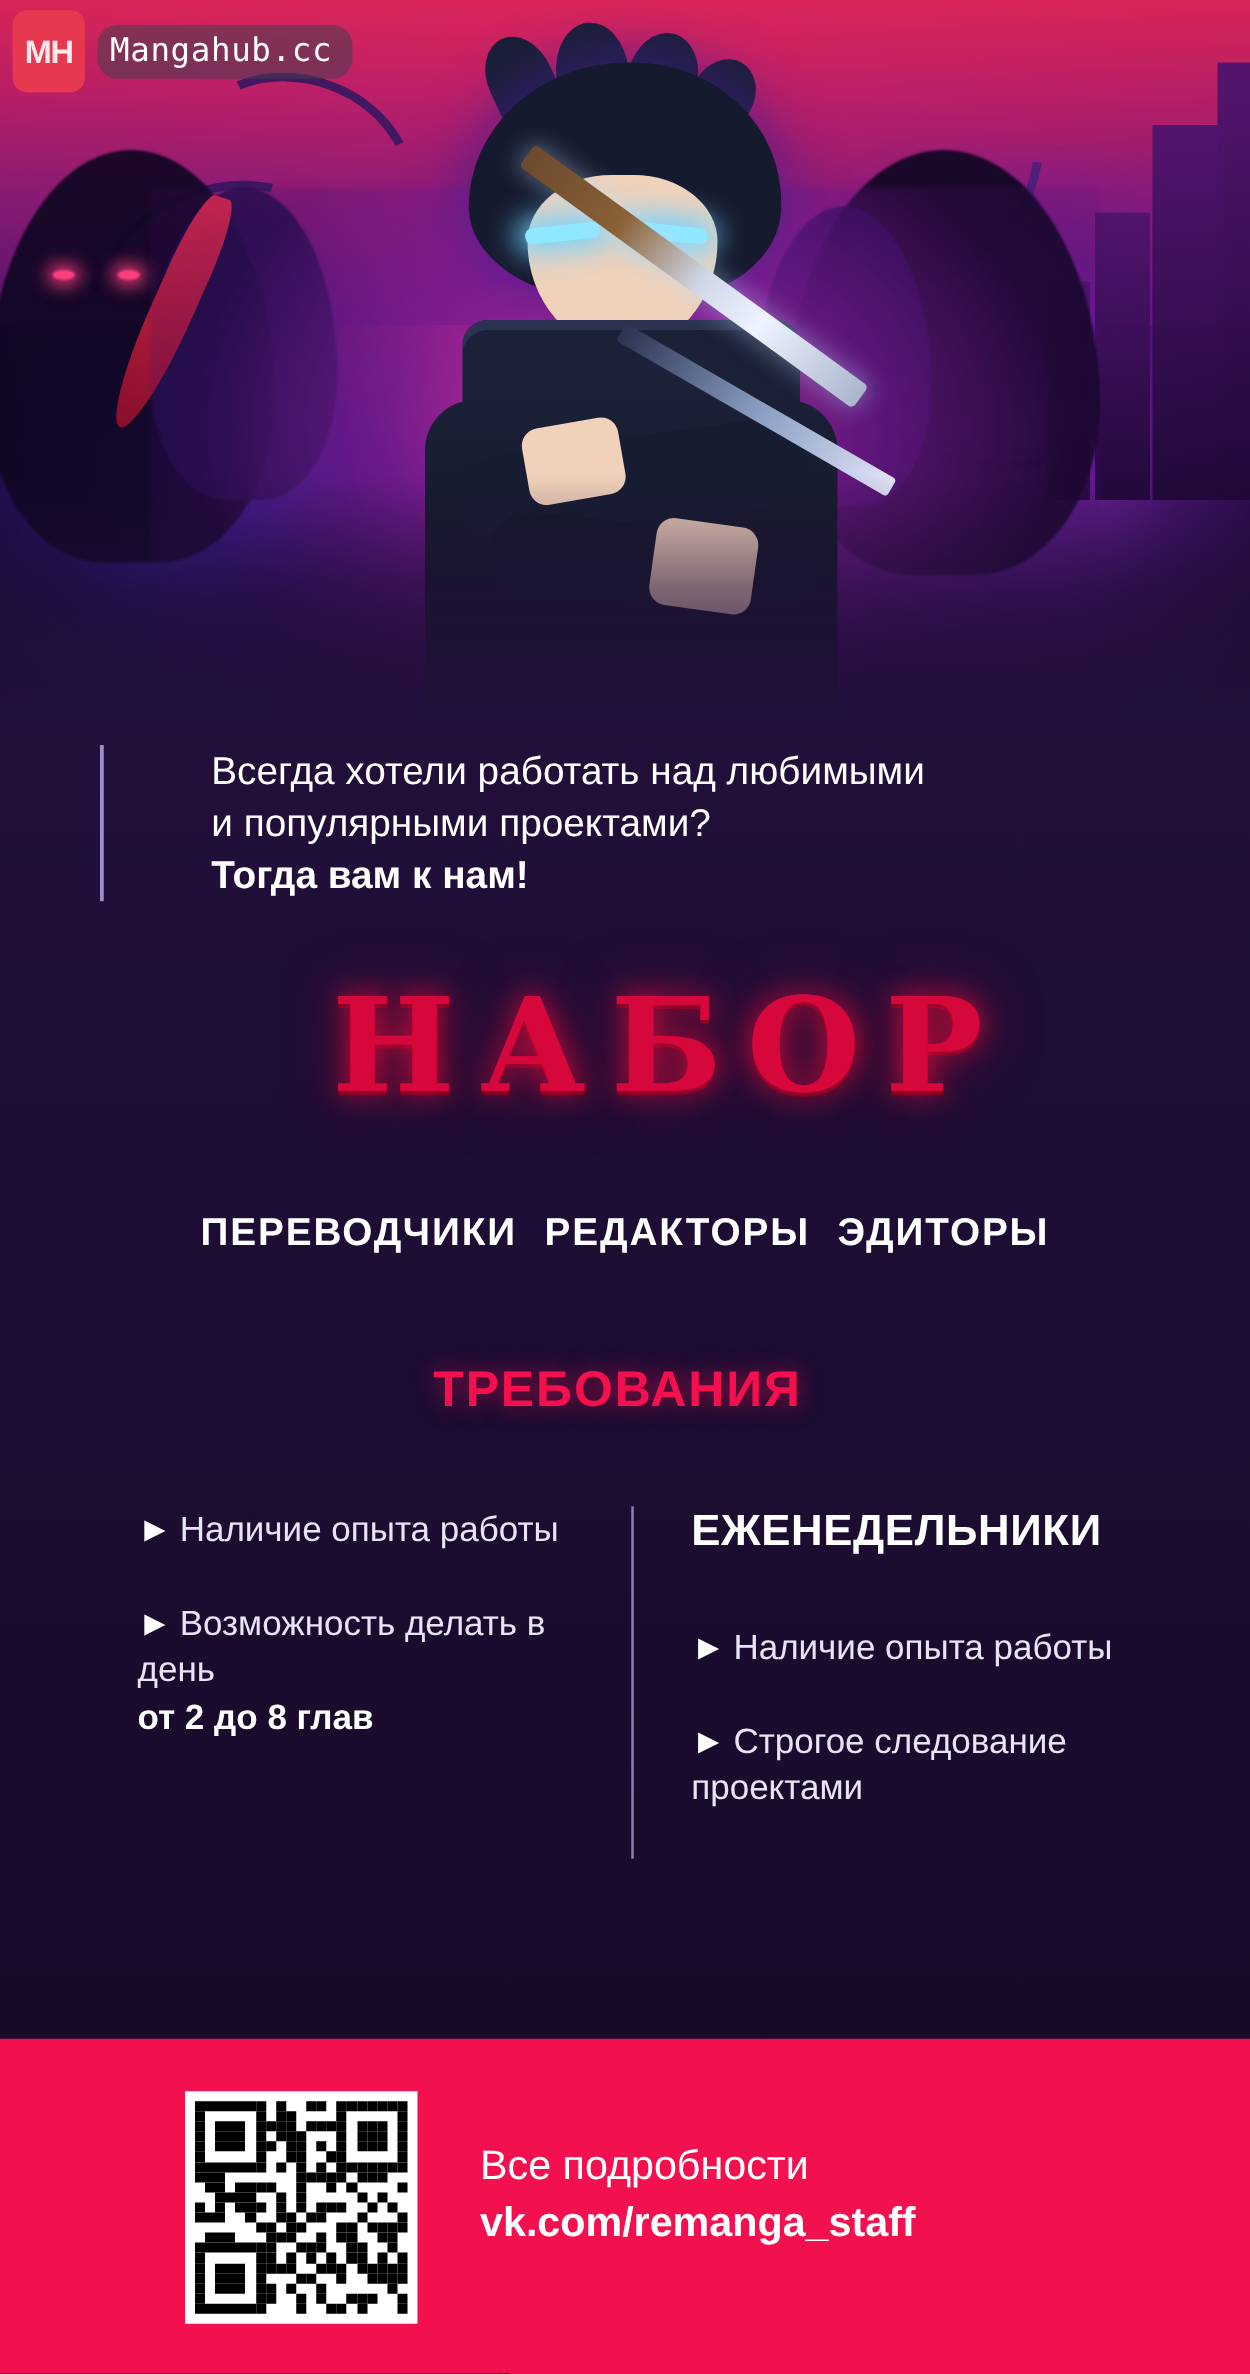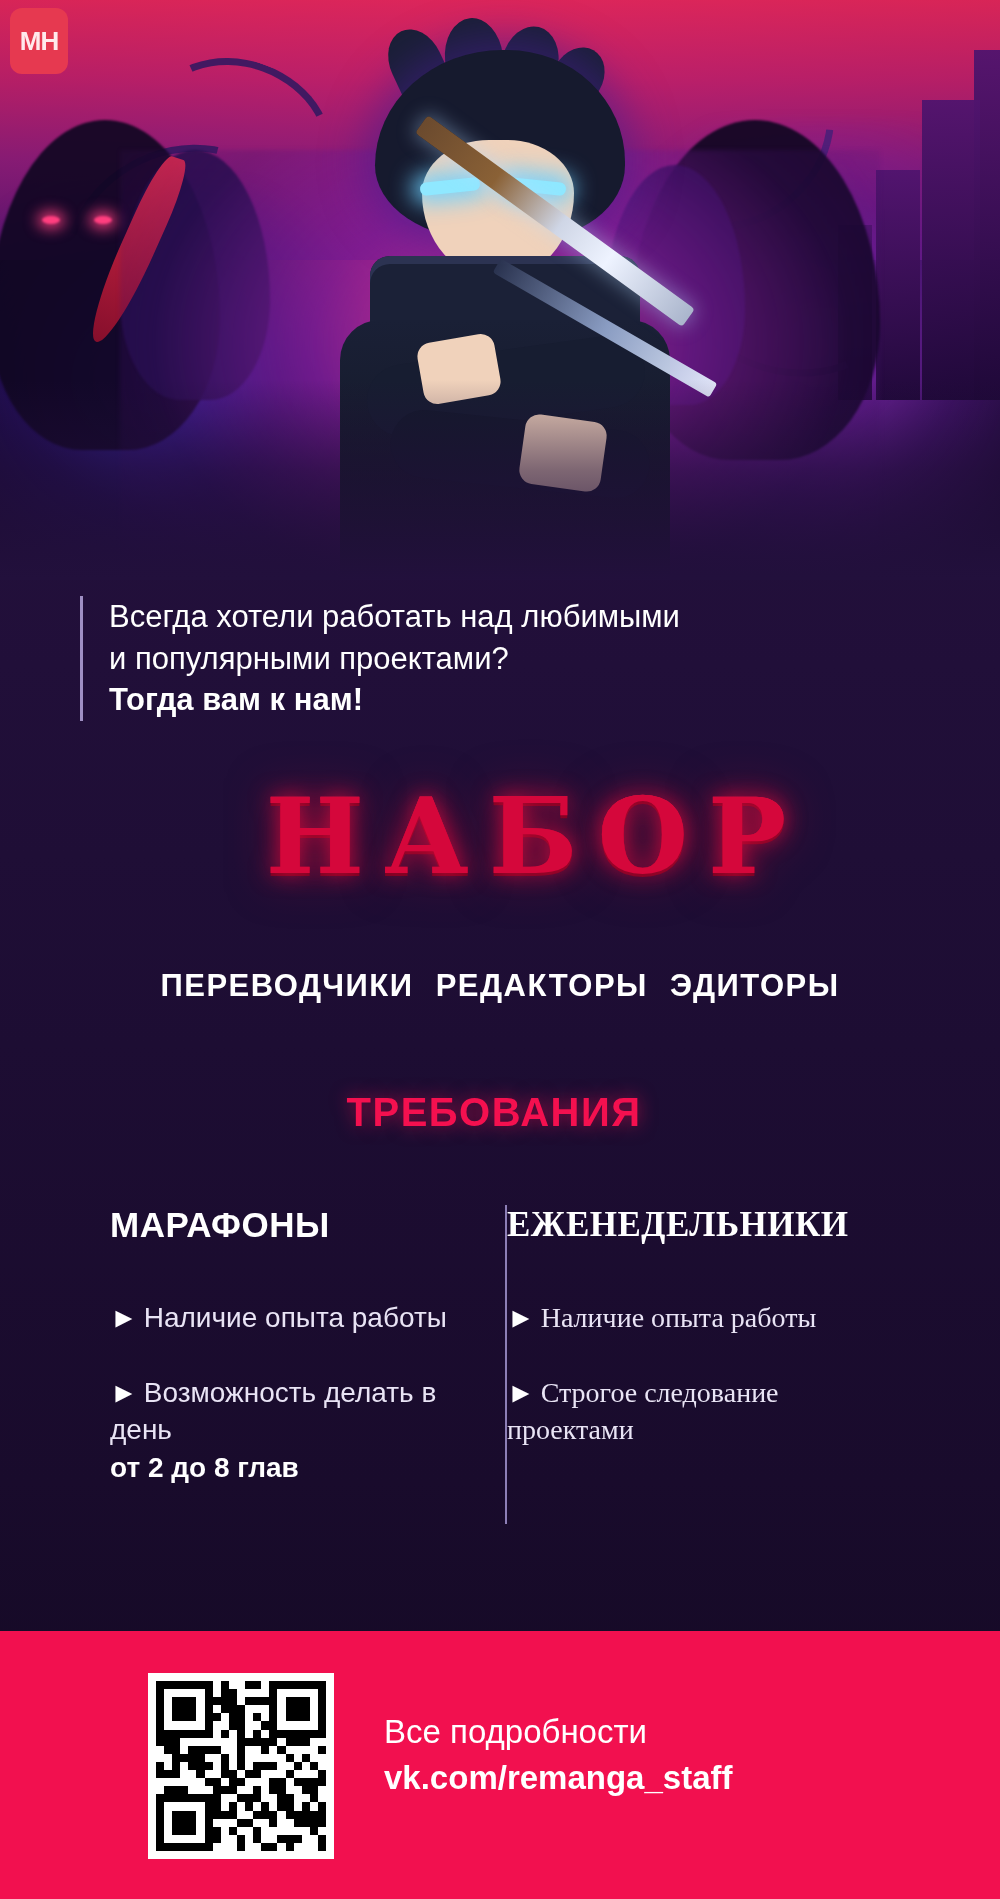--- a/index.html
+++ b/index.html
@@ -206,21 +206,21 @@
     padding: 6px 16px 7px 10px;
     border-radius: 16px;
     letter-spacing: .5px;
   }
 
   
   .intro {
     position: absolute;
     left: 80px; top: 596px;
     width: 800px;
-    padding-left: 26px;
+    padding-left: 86px;
     border-left: 3px solid #9f8fc4;
     box-sizing: border-box;
     color: #ffffff;
     font-size: 31px;
     line-height: 1.34;
     z-index: 20;
   }
   .intro .ln3 { font-weight: bold; }
 
   
@@ -274,21 +274,21 @@
 
   .columns {
     position: absolute;
     left: 110px; top: 1205px;
     width: 790px;
     display: flex;
     z-index: 20;
   }
   .col { width: 50%; box-sizing: border-box; }
   .col.left { padding-right: 46px; }
-  .col.right { border-left: 2px solid #8d7fb6; font-family: Liberation Serif, serif; }
+  .col.right { padding-left: 46px; border-left: 2px solid #8d7fb6; }
   .col h3 {
     margin: 0 0 54px 0;
     color: #ffffff;
     font-size: 35px;
     font-weight: bold;
     letter-spacing: .5px;
   }
   .bullet {
     color: #e9e4f5;
     font-size: 28px;
@@ -380,41 +380,41 @@
       <div class="blade2"></div>
       <div class="arm2"></div>
       <div class="hand h2"></div>
     </div>
 
     <div class="art-fade"></div>
   </div>
 
   <div class="watermark">
     <div class="wm-logo">MH</div>
+    <div class="wm-text">Mangahub.cc</div>
   </div>
 
   <div class="intro">
     <div>Всегда хотели работать над любимыми</div>
     <div>и популярными проектами?</div>
     <div class="ln3">Тогда вам к нам!</div>
   </div>
 
   <div class="nabor">НАБОР</div>
 
   <div class="roles">
     <span>ПЕРЕВОДЧИКИ</span>
     <span>РЕДАКТОРЫ</span>
     <span>ЭДИТОРЫ</span>
   </div>
 
   <div class="req-title">ТРЕБОВАНИЯ</div>
 
   <div class="columns">
     <div class="col left">
-      <h3>МАРАФОНЫ</h3>
       <div class="bullet">
         <span class="mark">►</span><span>Наличие опыта работы</span>
       </div>
       <div class="bullet">
         <span class="mark">►</span><span>Возможность делать в день</span>
         <span class="strong">от 2 до 8 глав</span>
       </div>
     </div>
     <div class="col right">
       <h3>ЕЖЕНЕДЕЛЬНИКИ</h3>

